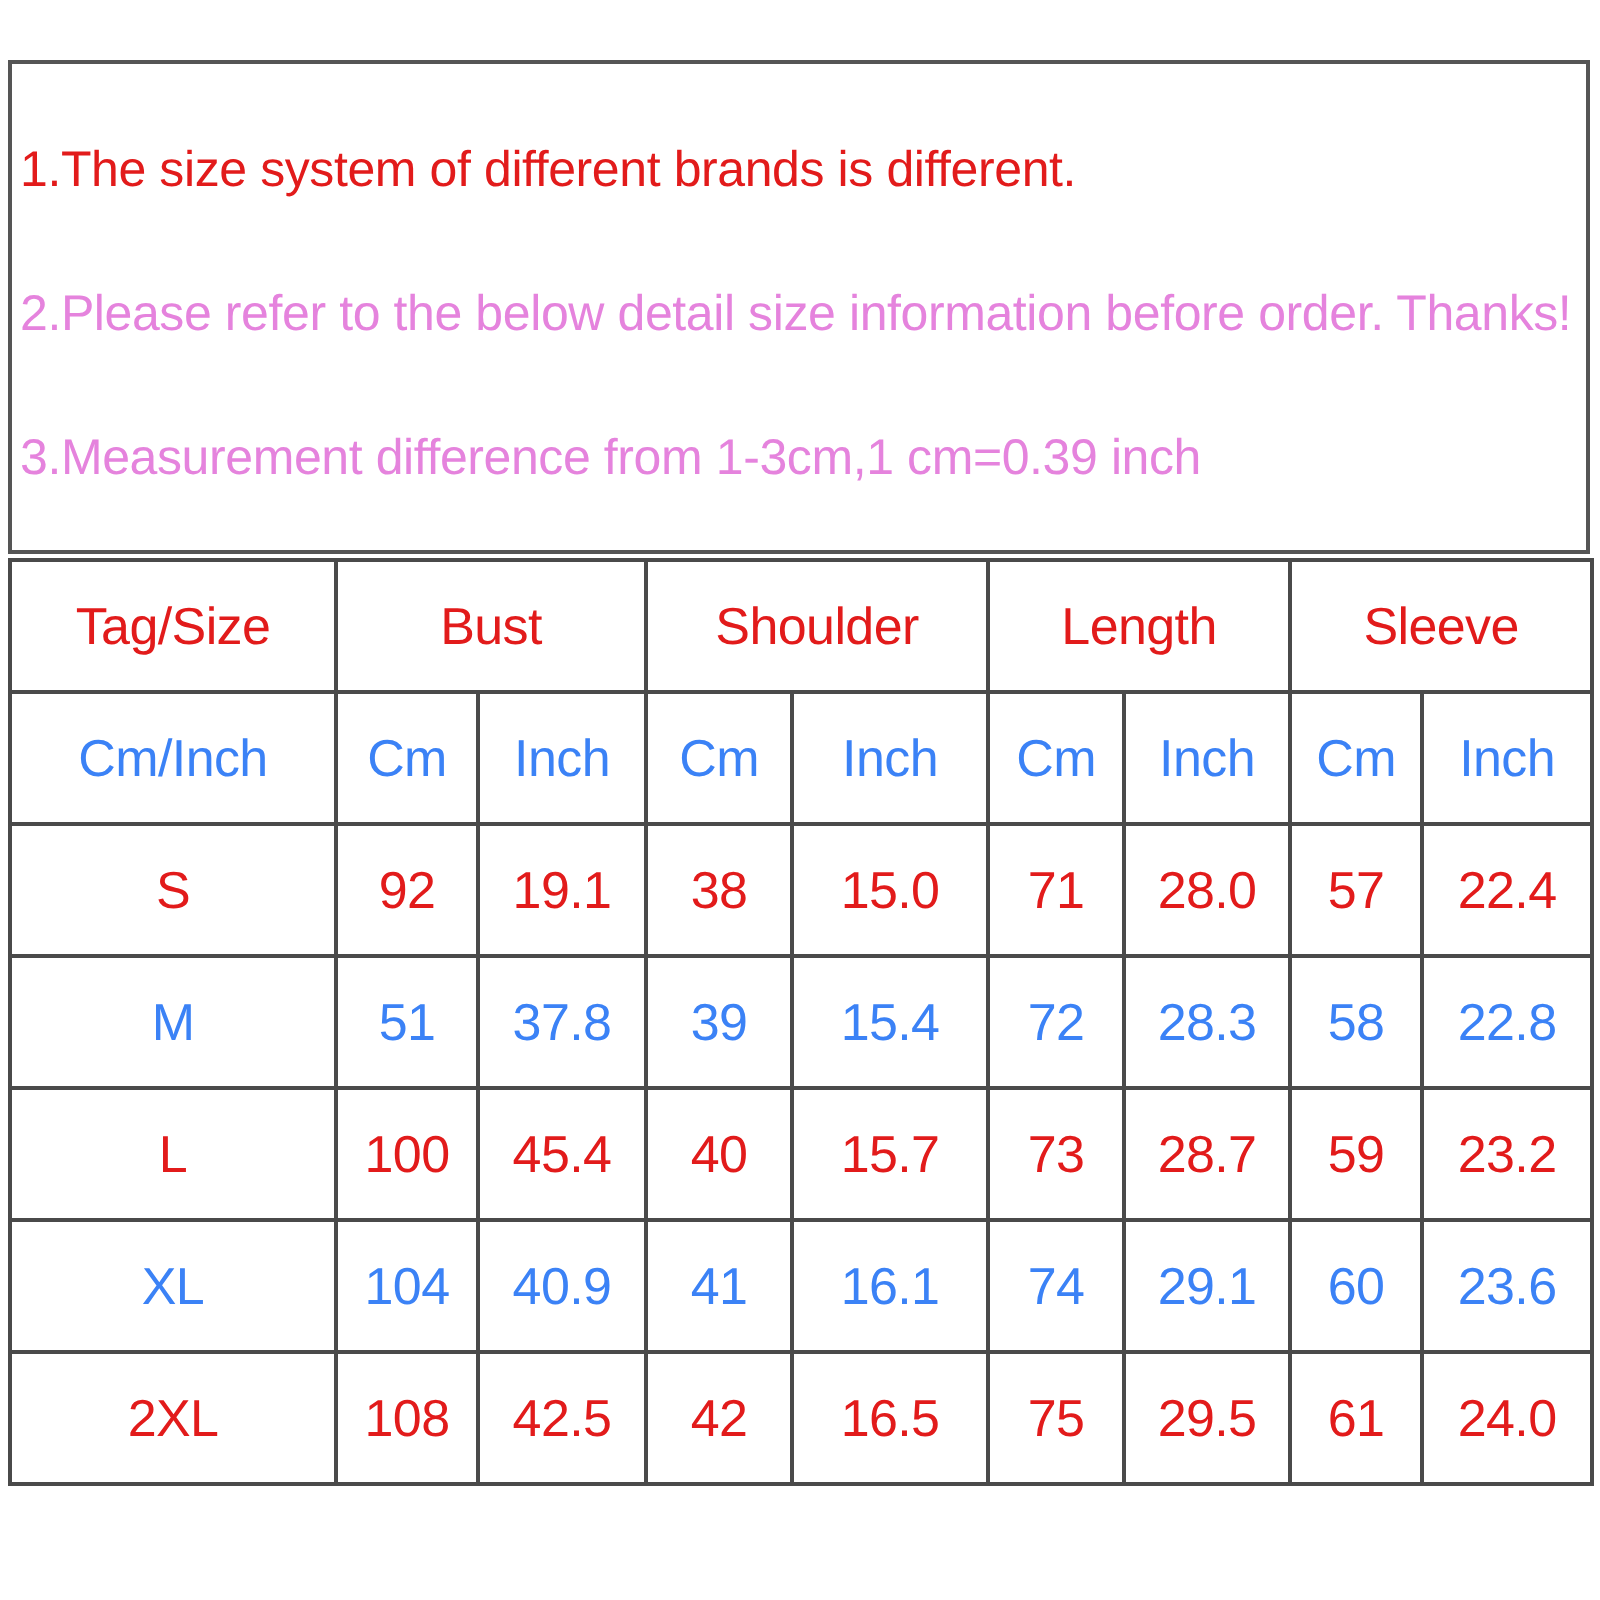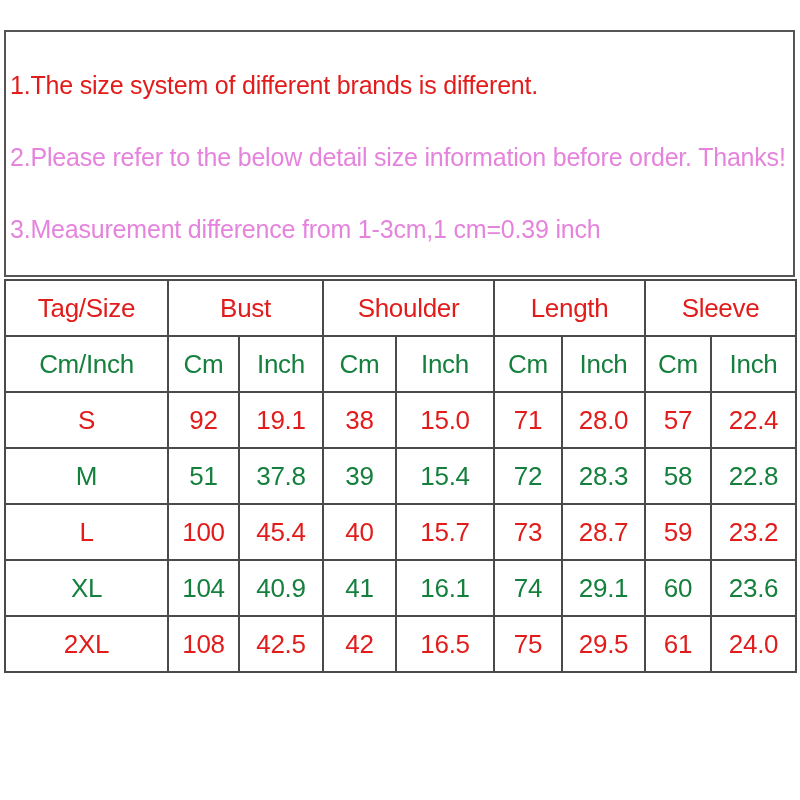--- a/index.html
+++ b/index.html
@@ -62,33 +62,33 @@
     height: 336px;
     border-collapse: collapse;
     table-layout: fixed;
     background: #ffffff;
   }
   table.size-table td,
   table.size-table th {
     border: 2px solid #4a4a4a;
     text-align: center;
     vertical-align: middle;
-    padding: 3px;
+    padding: 8px;
     font-family: "Liberation Sans", sans-serif;
     font-weight: 400;
     font-size: 26px;
     line-height: 1;
     letter-spacing: -0.3px;
     height: 48px;
   }
   table.size-table th {
     font-weight: 400;
   }
   .c-red   { color: #e21b1b; }
-  .c-black { color: #15803d; }
+  .c-black { color: #3b82f6; }
 
   
   col.col-size  { width: 163px; }
   col.col-cm    { width: 71px; }
   col.col-inch  { width: 84px; }
   col.col-cm2   { width: 73px; }
   col.col-inch2 { width: 98px; }
   col.col-cm3   { width: 68px; }
   col.col-inch3 { width: 83px; }
   col.col-cm4   { width: 66px; }

